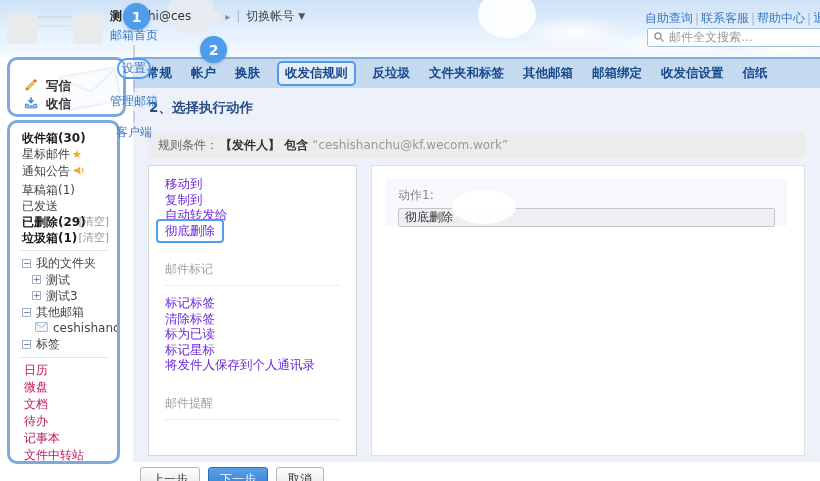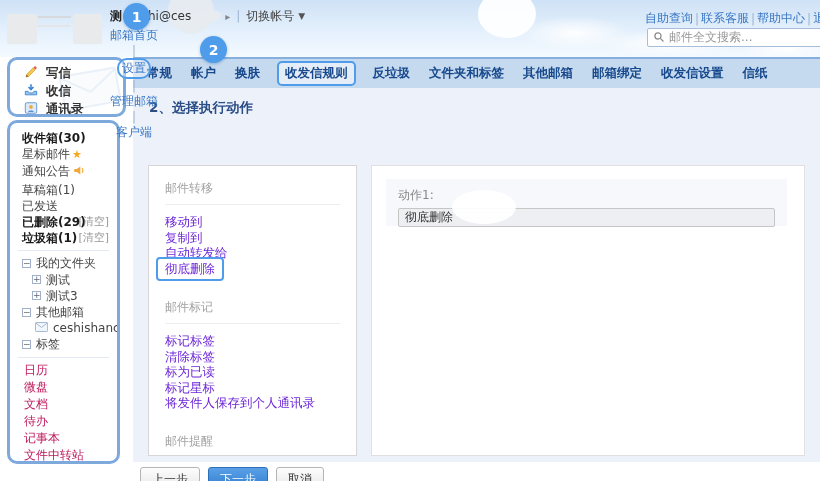--- a/index.html
+++ b/index.html
@@ -150,21 +150,21 @@
           </svg></span>
       <span class="search-ph">邮件全文搜索...</span>
     </div>
   </div>
 
   <div class="side-box side-box1">
     <svg class="wm-env" width="62" height="44" viewBox="0 0 62 44">
       <rect x="3" y="6" width="56" height="34" rx="3" fill="#f4f8fc" stroke="#d7e4f2" stroke-width="2"></rect>
       <path d="M4 8l27 18L58 8" fill="none" stroke="#d7e4f2" stroke-width="2"></path>
     </svg>
-    <div id="compose-rows" style="position:relative;z-index:1;padding-top:4px;">
+    <div id="compose-rows" style="position:relative;z-index:1;padding-top:17px;">
         <div class="compose-row">
           <span class="spk"><svg width="14" height="14" viewBox="0 0 16 16">
               <path d="M2.2 13.8l3-.7 7.6-7.6-2.3-2.3-7.6 7.6z" fill="#f7c64a" stroke="#c9921e" stroke-width="0.7"></path>
               <path d="M10.8 3l2.2 2.2 1.2-1.2c.4-.4.4-1 0-1.4l-.8-.8c-.4-.4-1-.4-1.4 0z" fill="#e2574c"></path>
               <path d="M2.2 13.8l3-.7-2.3-2.3z" fill="#8a6d3b"></path>
             </svg></span>
           <span>写信</span>
         </div>
         <div class="compose-row">
           <span class="spk"><svg width="14" height="14" viewBox="0 0 16 16">
@@ -246,23 +246,27 @@
         <span class="tab">换肤</span>
         <span class="tab tab-active">收发信规则</span>
         <span class="tab">反垃圾</span>
         <span class="tab">文件夹和标签</span>
         <span class="tab">其他邮箱</span>
         <span class="tab">邮箱绑定</span>
         <span class="tab">收发信设置</span>
         <span class="tab">信纸</span>
       </div>
     <div class="step-title">2、选择执行动作</div>
+    <div class="rule-bar">
+      <span class="rule-label">规则条件：</span>
+      <span class="rule-bold">【发件人】 包含</span>
+      <span class="rule-value">“ceshishanchu@kf.wecom.work”</span>
+    </div>
 
     <div class="menu-panel" id="menu-panel">
-        <div class="menu-heading">邮件转移</div>
         <div class="menu-item">移动到</div>
         <div class="menu-item">复制到</div>
         <div class="menu-item">自动转发给</div>
         <div class="menu-item"><span class="menu-highlight">彻底删除</span></div>
         <div class="menu-heading gap">邮件标记</div>
         <div class="menu-item">标记标签</div>
         <div class="menu-item">清除标签</div>
         <div class="menu-item">标为已读</div>
         <div class="menu-item">标记星标</div>
         <div class="menu-item">将发件人保存到个人通讯录</div>

